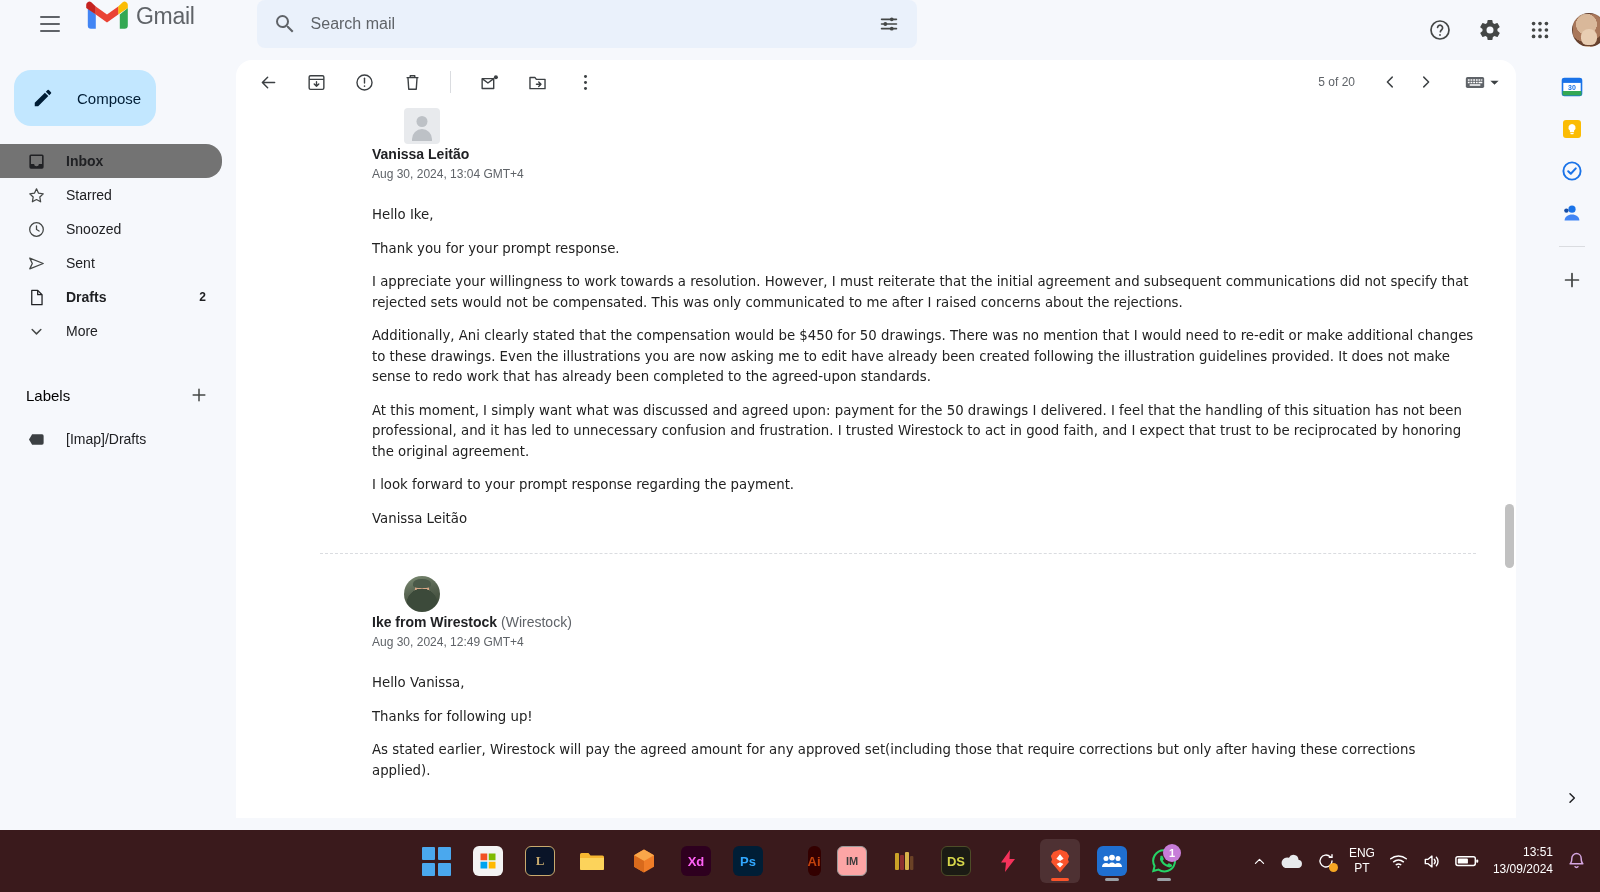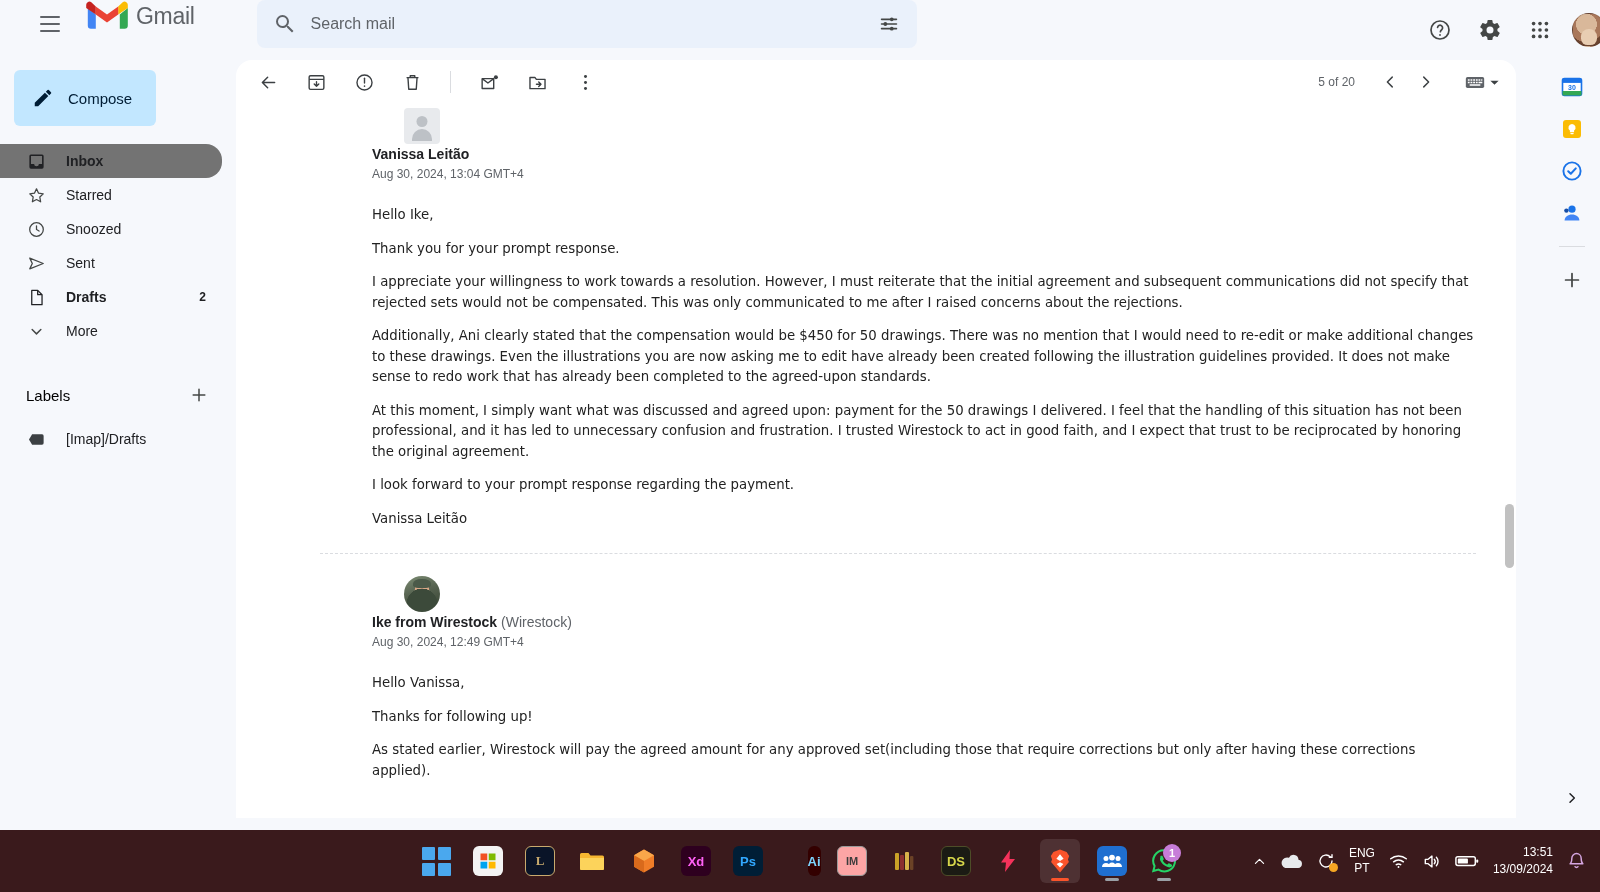--- a/index.html
+++ b/index.html
@@ -60,23 +60,23 @@
     content: ""; position: absolute; left: 24%; top: 46%; width: 52%; height: 50%;
     border-radius: 46% 46% 40% 40%; background: #e8cdb2;
   }
 
   
   .sidebar {
     position: absolute; left: 0; top: 60px; width: 236px; height: 770px;
     background: #f6f8fc; padding-top: 6px;
   }
   .compose-btn {
-    display: flex; align-items: center; gap: 14px;
+    display: flex; align-items: center; gap: 23px;
     margin: 4px 0 0 14px; width: 142px; height: 56px;
-    background: #c2e7ff; border-radius: 6px; padding-left: 18px;
+    background: #c2e7ff; border-radius: 17px; padding-left: 18px;
     cursor: pointer; border: none;
     font-family: "Liberation Sans", sans-serif; font-size: 15px;
     color: #001d35; font-weight: 500;
   }
   .nav-list { margin-top: 18px; }
   .nav-item {
     display: flex; align-items: center; height: 34px;
     padding-left: 26px; border-radius: 0 16px 16px 0;
     margin-right: 14px; cursor: pointer; gap: 20px;
     color: #202124; font-size: 14px; position: relative;
@@ -586,21 +586,21 @@
 
       <div class="tb-app">
         <div class="tb-icon" style="background:#2e001f;color:#ff61f6;">Xd</div>
       </div>
 
       <div class="tb-app">
         <div class="tb-icon" style="background:#001e36;color:#31a8ff;">Ps</div>
       </div>
 
       <div class="tb-app">
-        <div class="tb-icon" style="background:#330000;color:#7dd3fc;margin-left:28px;">Ai</div>
+        <div class="tb-icon" style="background:#330000;color:#c2410c;margin-left:28px;">Ai</div>
       </div>
 
       <div class="tb-app">
         <div class="tb-icon" style="background:#fca5a5;color:#3c3c3c;border:1px solid #9a9a9a;font-size:11px;">IM</div>
       </div>
 
       <div class="tb-app">
         <div class="tb-icon" style="background:transparent;">
           <svg width="24" height="24" viewBox="0 0 24 24">
               <rect x="3" y="4" width="4" height="17" rx="1" fill="#c9a227"></rect>

